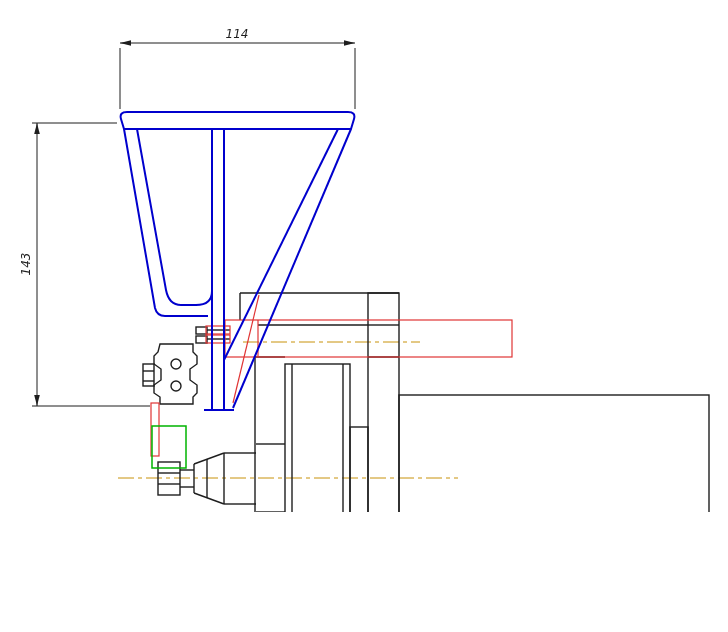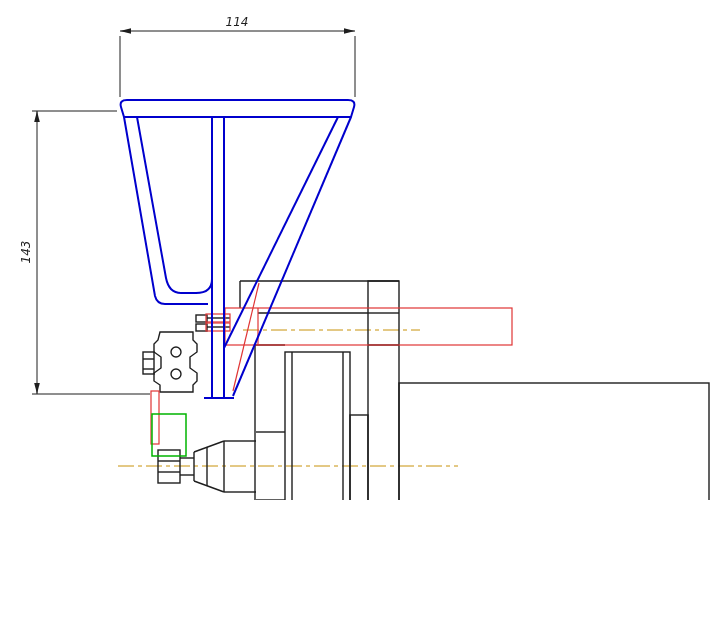--- a/index.html
+++ b/index.html
@@ -1,17 +1,17 @@
 <!DOCTYPE html>
 <html><head>
 <meta charset="utf-8">
 <style>
   html,body{margin:0;padding:0;background:#ffffff;}
   .canvas-wrap{width:728px;height:500px;position:relative;background:#7dd3fc;overflow:hidden;
-               font-family:"DejaVu Sans", sans-serif;}
+               font-family:"DejaVu Sans", sans-serif;margin-top:12px;}
   svg{display:block;}
   text.dim-label{font-family:"DejaVu Sans", sans-serif;font-style:italic;font-size:12px;}
 </style>
 </head>
 <body>
 
 <div class="canvas-wrap">
 <svg width="728" height="632" viewBox="0 0 728 632">
 
   <rect x="0" y="0" width="728" height="632" fill="#ffffff"></rect>

